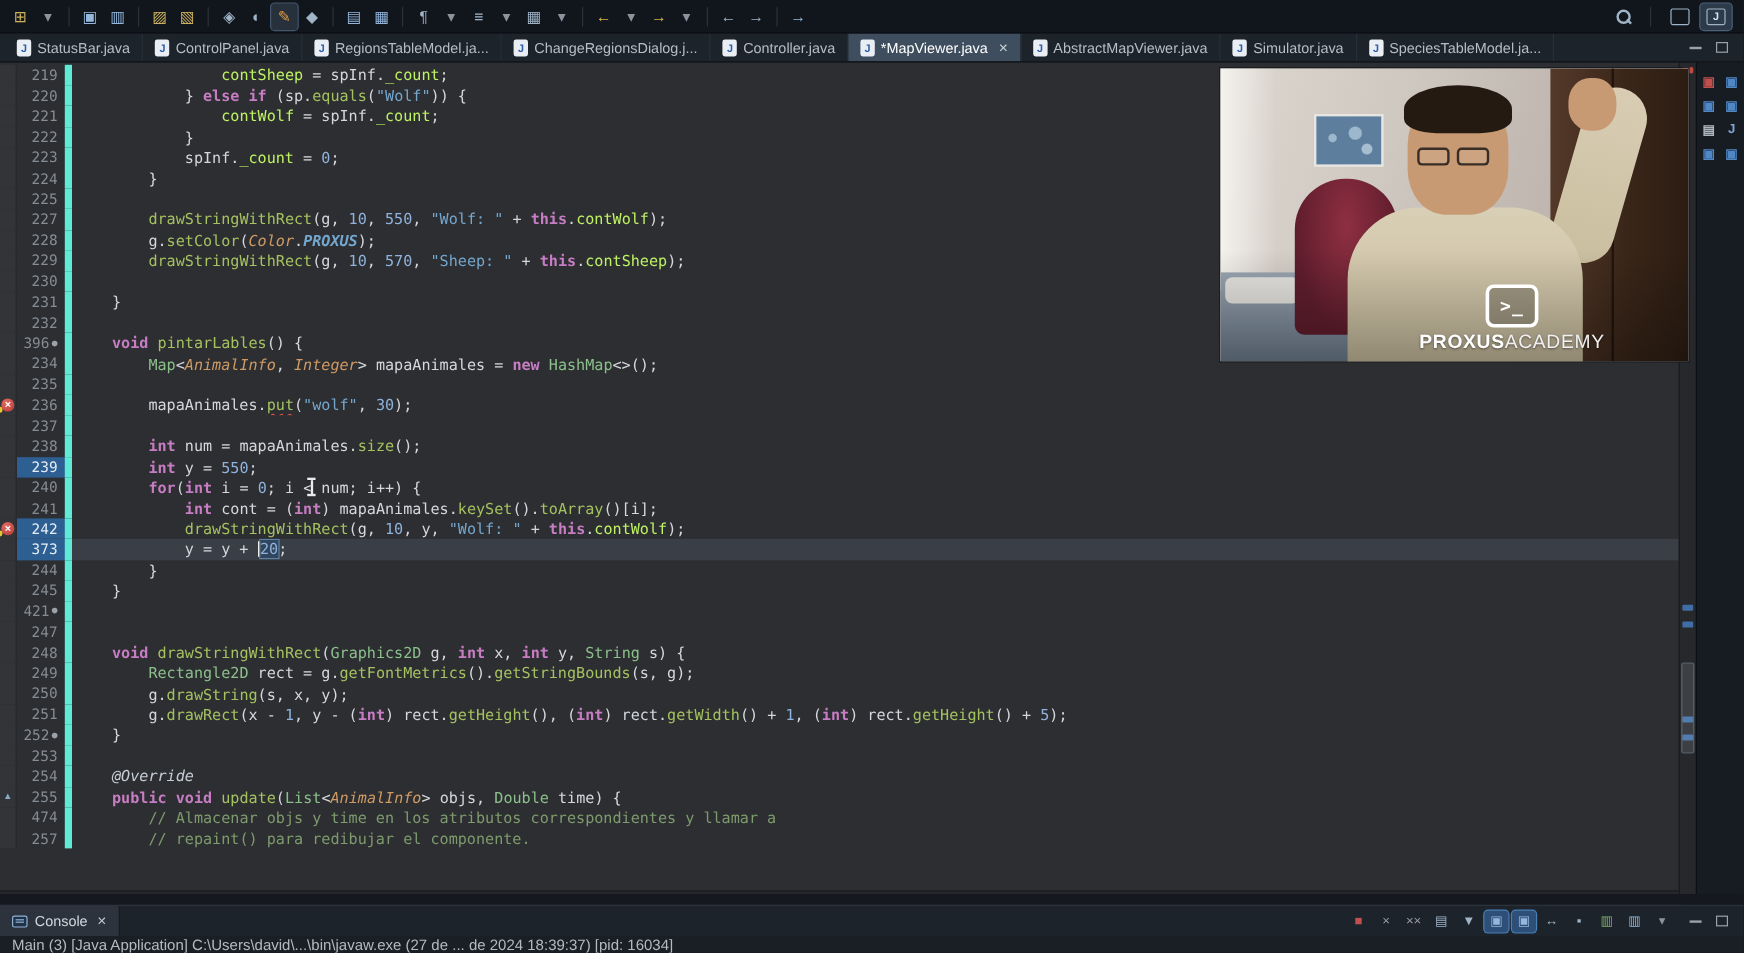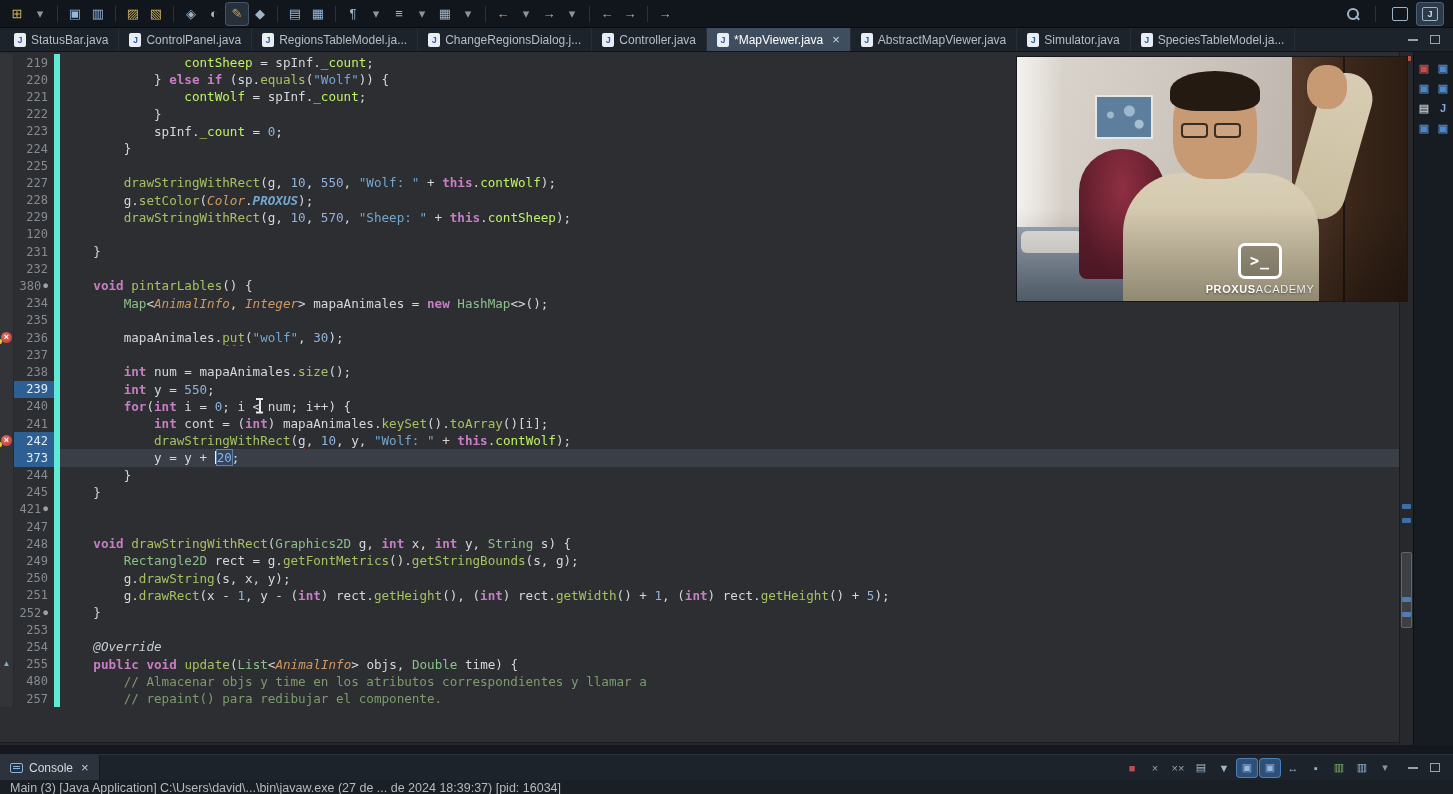--- a/index.html
+++ b/index.html
@@ -88,21 +88,21 @@
   .wc-person{position:absolute;left:100px;top:14px;width:246px;height:230px}
   .wc-arm{position:absolute;right:4px;top:0;width:52px;height:150px;background:linear-gradient(#d8cdb4,#cabe9f);border-radius:26px;transform:rotate(16deg)}
   .wc-hand{position:absolute;right:16px;top:-6px;width:40px;height:44px;background:#c89a74;border-radius:45%}
   .wc-torso{position:absolute;left:6px;top:102px;width:196px;height:130px;background:linear-gradient(#d9cfb6,#c9bd9e);border-radius:60px 60px 0 0}
   .wc-head{position:absolute;left:56px;top:8px;width:84px;height:100px;background:#c89a74;border-radius:42% 42% 38% 38%}
   .wc-hair{position:absolute;left:-3px;top:-8px;width:90px;height:40px;background:#241a12;border-radius:50% 50% 30% 30%}
   .wc-glasses{position:absolute;left:8px;top:44px;width:70px;display:flex;gap:6px}
   .wc-glasses span{display:inline-block;width:27px;height:15px;border:2px solid rgba(30,26,22,.85);border-radius:4px;background:rgba(255,255,255,.10)}
   .wc-brand{position:absolute;left:0;right:0;bottom:6px;display:flex;flex-direction:column;align-items:center;transform:translateX(48px);z-index:2}
   .wc-logo{width:44px;height:36px;border:3px solid #fff;border-radius:7px;color:#fff;font:700 15px "DejaVu Sans Mono",monospace;display:flex;align-items:center;justify-content:center;background:rgba(20,20,20,.25);letter-spacing:1px;margin-bottom:4px}
-  .wc-name{color:#fff;font-size:11px;letter-spacing:.6px;text-shadow:0 1px 2px rgba(0,0,0,.5)}
+  .wc-name{color:#fff;font-size:16px;letter-spacing:.6px;text-shadow:0 1px 2px rgba(0,0,0,.5)}
   .wc-name b{font-weight:700}
   .wc-name span{font-weight:400;color:#f0f0f0}
 
   
   .bottom{position:absolute;left:0;bottom:0;width:100%;z-index:4}
   .sash{height:9px;background:#15191f}
   .chead{height:26px;background:#1d232b;border-top:1px solid #2b323b;display:flex;align-items:center}
   .ctab{display:flex;align-items:center;gap:6px;height:100%;padding:0 10px;background:#2c333d;color:#d2d8df;font-size:12px;border-right:1px solid #161b21}
   .cmon{width:13px;height:10px;border:1px solid #8fb4d9;border-radius:2px;background:#223246;position:relative;flex:none}
   .cmon::after{content:"";position:absolute;left:2px;top:2px;right:2px;height:1px;background:#8fb4d9;box-shadow:0 2px 0 #8fb4d9}
@@ -338,42 +338,42 @@
           <div class="row">
             <div class="ann"></div>
             <div class="num">
               <span>229</span>
             </div>
             <div class="codeline"><span class="tk-d">        </span><span class="tk-m">drawStringWithRect</span><span class="tk-d">(g, </span><span class="tk-nu">10</span><span class="tk-d">, </span><span class="tk-nu">570</span><span class="tk-d">, </span><span class="tk-s">"Sheep: "</span><span class="tk-d"> + </span><span class="tk-k">this</span><span class="tk-d">.</span><span class="tk-f">contSheep</span><span class="tk-d">);</span></div>
           </div>
           <div class="row">
             <div class="ann"></div>
             <div class="num">
-              <span>120</span>
+              <span>230</span>
             </div>
             <div class="codeline"></div>
           </div>
           <div class="row">
             <div class="ann"></div>
             <div class="num">
               <span>231</span>
             </div>
             <div class="codeline"><span class="tk-d">    }</span></div>
           </div>
           <div class="row">
             <div class="ann"></div>
             <div class="num">
               <span>232</span>
             </div>
             <div class="codeline"></div>
           </div>
           <div class="row">
             <div class="ann"></div>
             <div class="num">
-              <span>380</span>
+              <span>396</span>
               <span class="dot">●</span>
             </div>
             <div class="codeline"><span class="tk-d">    </span><span class="tk-k">void</span><span class="tk-d"> </span><span class="tk-m">pintarLables</span><span class="tk-d">() {</span></div>
           </div>
           <div class="row">
             <div class="ann"></div>
             <div class="num">
               <span>234</span>
             </div>
             <div class="codeline"><span class="tk-d">        </span><span class="tk-c">Map</span><span class="tk-d">&lt;</span><span class="tk-i">AnimalInfo</span><span class="tk-d">, </span><span class="tk-i">Integer</span><span class="tk-d">&gt; mapaAnimales = </span><span class="tk-k">new</span><span class="tk-d"> </span><span class="tk-c">HashMap</span><span class="tk-d">&lt;&gt;();</span></div>
@@ -533,21 +533,21 @@
               <span class="tri">▲</span>
             </div>
             <div class="num">
               <span>255</span>
             </div>
             <div class="codeline"><span class="tk-d">    </span><span class="tk-k">public</span><span class="tk-d"> </span><span class="tk-k">void</span><span class="tk-d"> </span><span class="tk-m">update</span><span class="tk-d">(</span><span class="tk-c">List</span><span class="tk-d">&lt;</span><span class="tk-i">AnimalInfo</span><span class="tk-d">&gt; objs, </span><span class="tk-c">Double</span><span class="tk-d"> time) {</span></div>
           </div>
           <div class="row">
             <div class="ann"></div>
             <div class="num">
-              <span>480</span>
+              <span>474</span>
             </div>
             <div class="codeline"><span class="tk-d">        </span><span class="tk-cm">// Almacenar objs y time en los atributos correspondientes y llamar a</span></div>
           </div>
           <div class="row">
             <div class="ann"></div>
             <div class="num">
               <span>257</span>
             </div>
             <div class="codeline"><span class="tk-d">        </span><span class="tk-cm">// repaint() para redibujar el componente.</span></div>
           </div>

